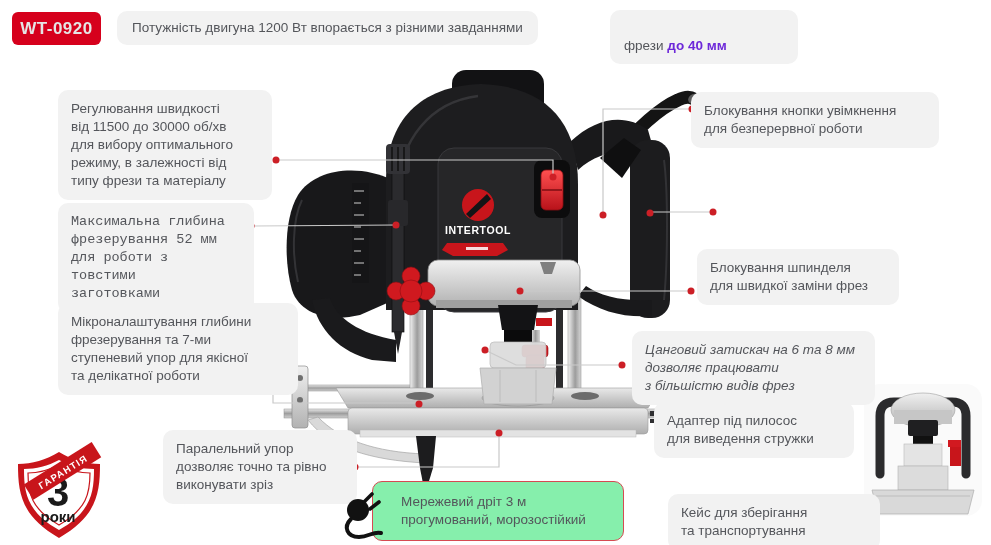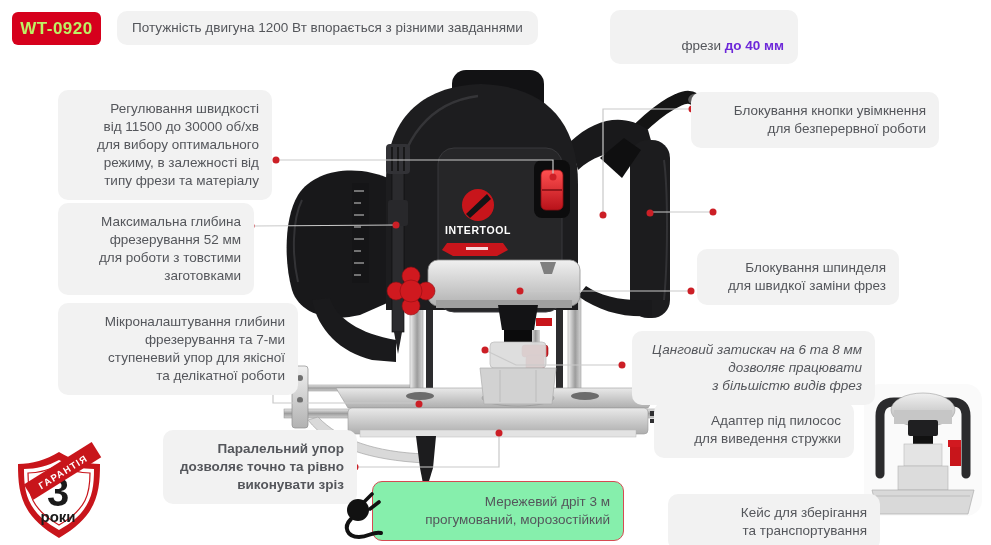--- a/index.html
+++ b/index.html
@@ -3,34 +3,34 @@
 <meta charset="utf-8">
 <style>
   html,body{margin:0;padding:0;background:#ffffff;}
   #canvas{
     position:relative;width:991px;height:545px;overflow:hidden;background:#ffffff;
     font-family:"Liberation Sans","DejaVu Sans",sans-serif;
   }
   .callout{
     position:absolute;background:#f2f2f2;border-radius:10px;
     padding:10px 13px;font-size:13.5px;line-height:1.34;color:#54565b;
-    white-space:pre-line;z-index:3;box-sizing:border-box;text-align:right;
+    white-space:pre-line;z-index:3;box-sizing:border-box;
   }
   .model-badge{
     position:absolute;left:12px;top:12px;width:89px;height:33px;border-radius:6px;
-    background:#d6001c;color:#bef264;font-weight:bold;font-size:17px;
+    background:#d6001c;color:#e5e5e5;font-weight:bold;font-size:17px;
     display:flex;align-items:center;justify-content:center;letter-spacing:.5px;z-index:3;
   }
   .top-power{left:117px;top:11px;white-space:nowrap;padding:8px 15px;font-size:13.5px;}
   .top-dia{left:610px;top:10px;width:188px;padding:9px 14px;}
   .top-dia b{font-weight:bold;color:#6d28d9;}
   .cl-speed{left:58px;top:90px;width:214px;}
-  .cl-depth{left:58px;top:203px;width:196px;}
+  .cl-depth{left:58px;top:203px;width:196px;font-family:Liberation Mono, monospace;}
   .cl-fine{left:58px;top:303px;width:240px;}
-  .cl-parallel{left:163px;top:430px;width:194px;font-weight:bold;}
+  .cl-parallel{left:163px;top:430px;width:194px;}
   .cr-lockon{left:691px;top:92px;width:248px;}
   .cr-protect{left:715px;top:171px;width:228px;}
   .cr-spindle{left:697px;top:249px;width:202px;}
   .cr-collet{left:632px;top:331px;width:243px;font-style:italic;}
   .cr-vacuum{left:654px;top:402px;width:200px;}
   .cr-case{left:668px;top:494px;width:212px;}
   .cord-box{
     left:372px;top:481px;width:252px;min-height:60px;background:#86efac;
     border:1.5px solid #d64a52;padding:11px 13px 11px 28px;
   }

